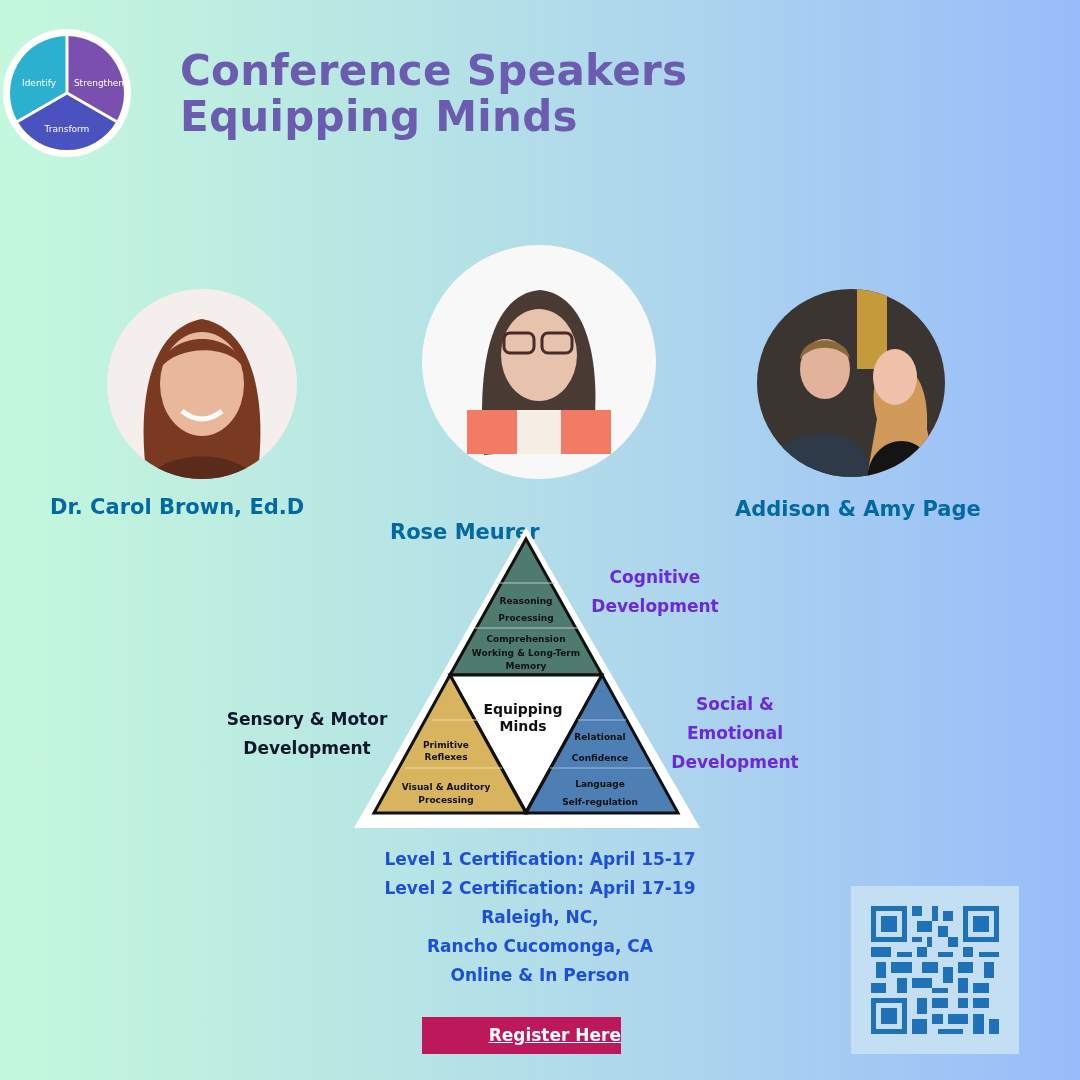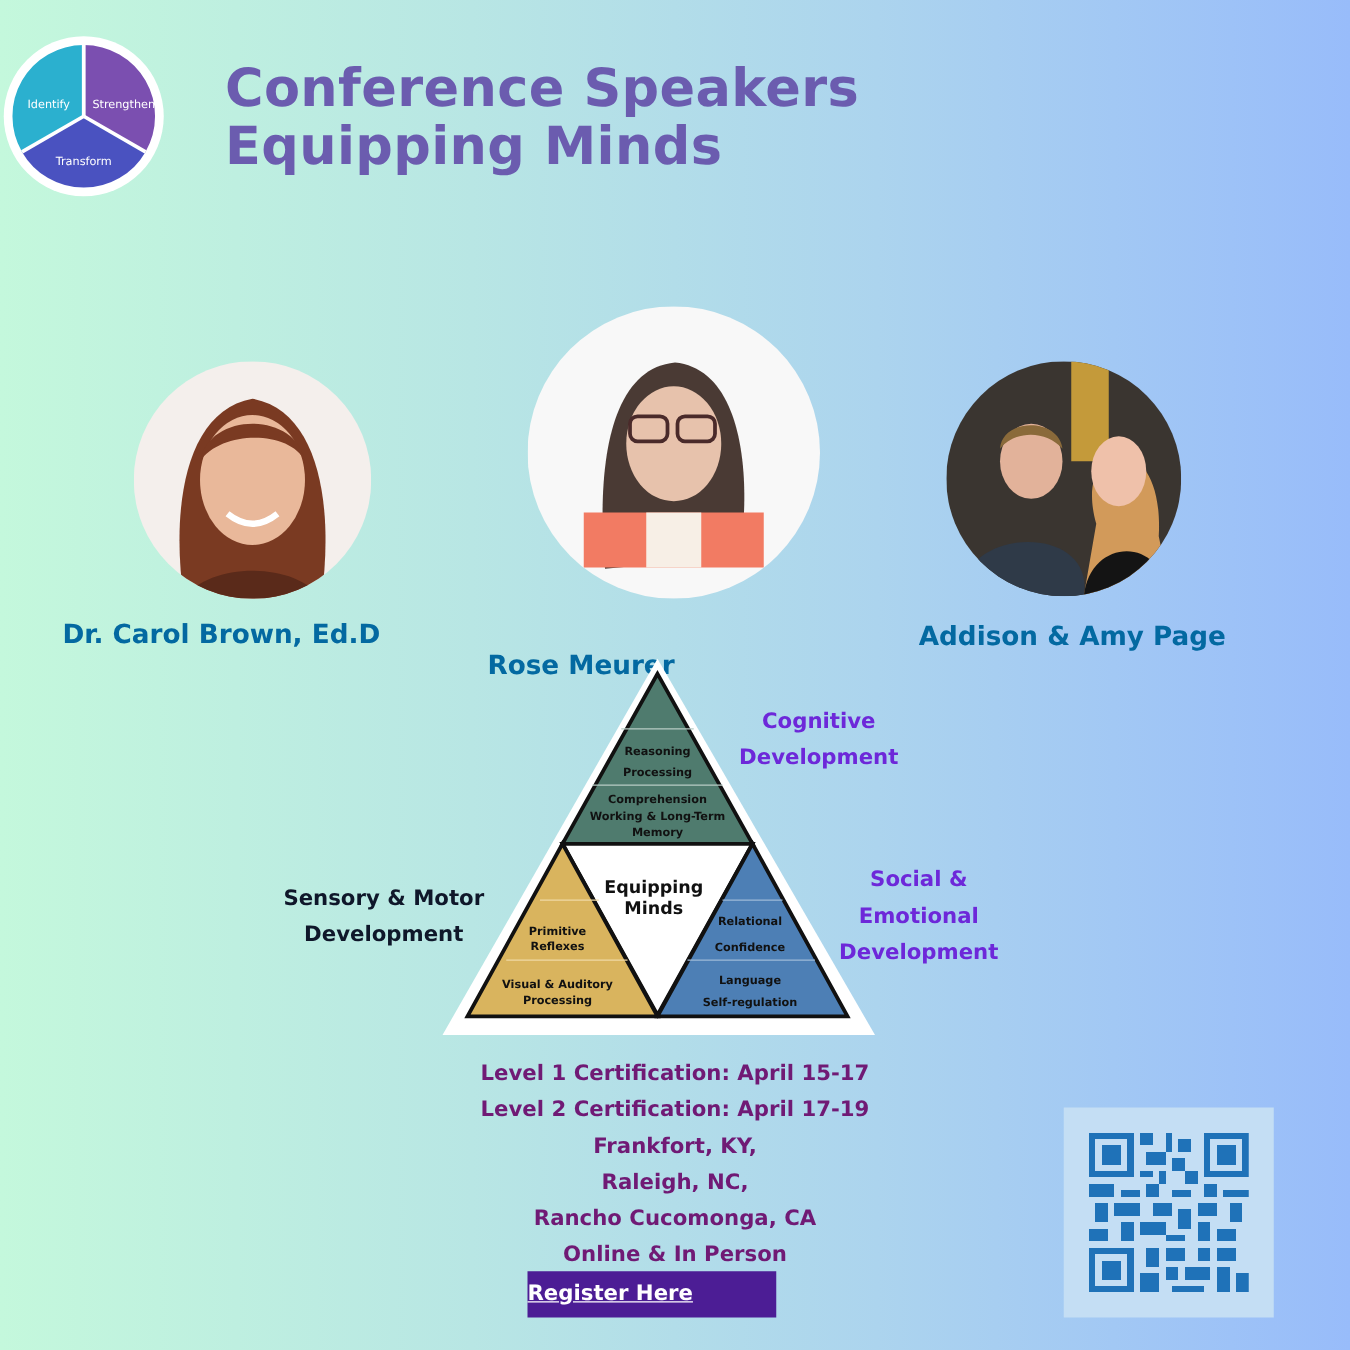--- a/index.html
+++ b/index.html
@@ -45,27 +45,27 @@
     line-height: 29px; text-align: center; color: #6d28d9; white-space: nowrap;
   }
   .cog { left: 585px; top: 563px; width: 140px; }
   .sen { left: 212px; top: 705px; width: 190px; color: #0f172a; }
   .soc { left: 665px; top: 690px; width: 140px; }
 
   
   .info {
     left: 330px; top: 845px; width: 420px; text-align: center;
     font-family: "DejaVu Sans", sans-serif; font-weight: bold;
-    font-size: 17px; line-height: 29px; color: #701a75;
+    font-size: 17px; line-height: 29px; color: #1d4ed8;
   }
   .info div { white-space: nowrap; }
 
   .register {
     left: 422px; top: 1017px; width: 199px; height: 37px;
-    background: #4c1d95; color: #fff; text-align: left;
+    background: #be185d; color: #fff; text-align: right;
     font-family: "DejaVu Sans", sans-serif; font-weight: bold; font-size: 17px;
     line-height: 37px; text-decoration: underline; cursor: pointer;
   }
 
   .qr { left: 851px; top: 886px; width: 168px; height: 168px; background: #c4def4; }
   .qr svg { position: absolute; left: 20px; top: 20px; width: 128px; height: 128px; }
 </style>
 </head>
 <body>
 
@@ -172,21 +172,20 @@
 </div>
 <div class="abs label soc">
   <div>Social &amp;</div>
   <div>Emotional</div>
   <div>Development</div>
 </div>
 
 <div class="abs info">
   <div>Level 1 Certification: April 15-17</div>
   <div>Level 2 Certification: April 17-19</div>
-  <div>Frankfort, KY,</div>
   <div>Raleigh, NC,</div>
   <div>Rancho Cucomonga, CA</div>
   <div>Online &amp; In Person</div>
 </div>
 
 <div class="abs register">Register Here</div>
 
 <div class="abs qr">
   <svg viewBox="0 0 25 25" shape-rendering="crispEdges">
     <g fill="#1f72b8">

